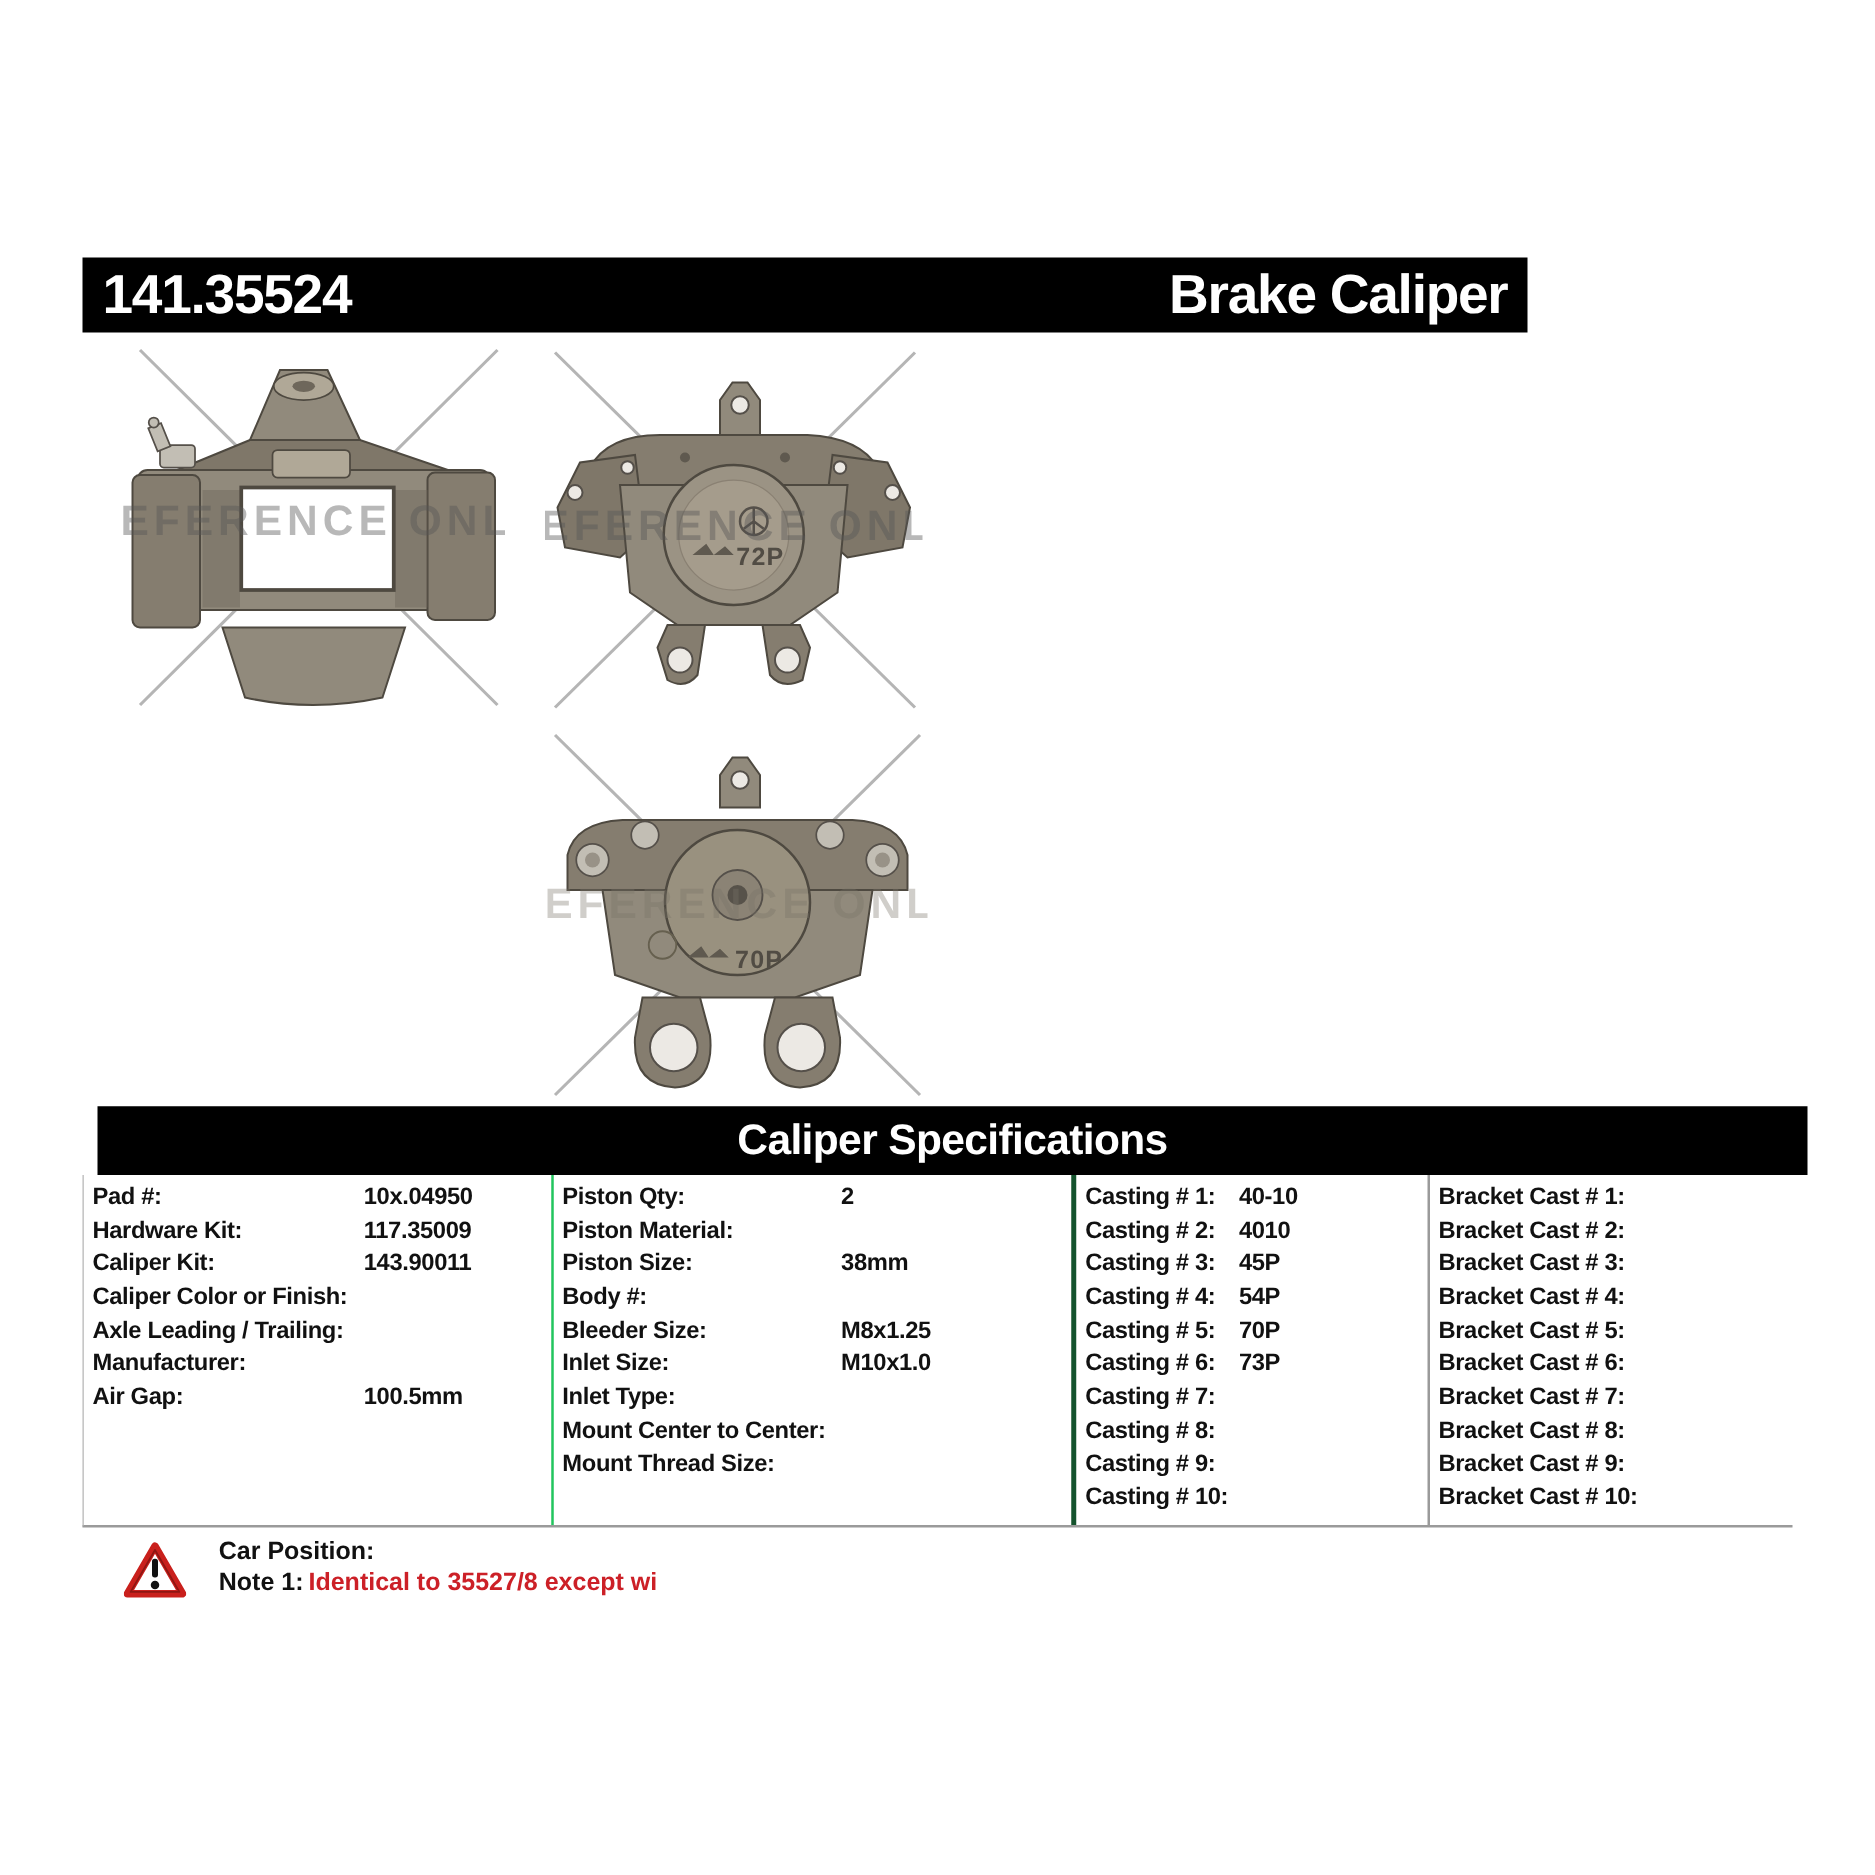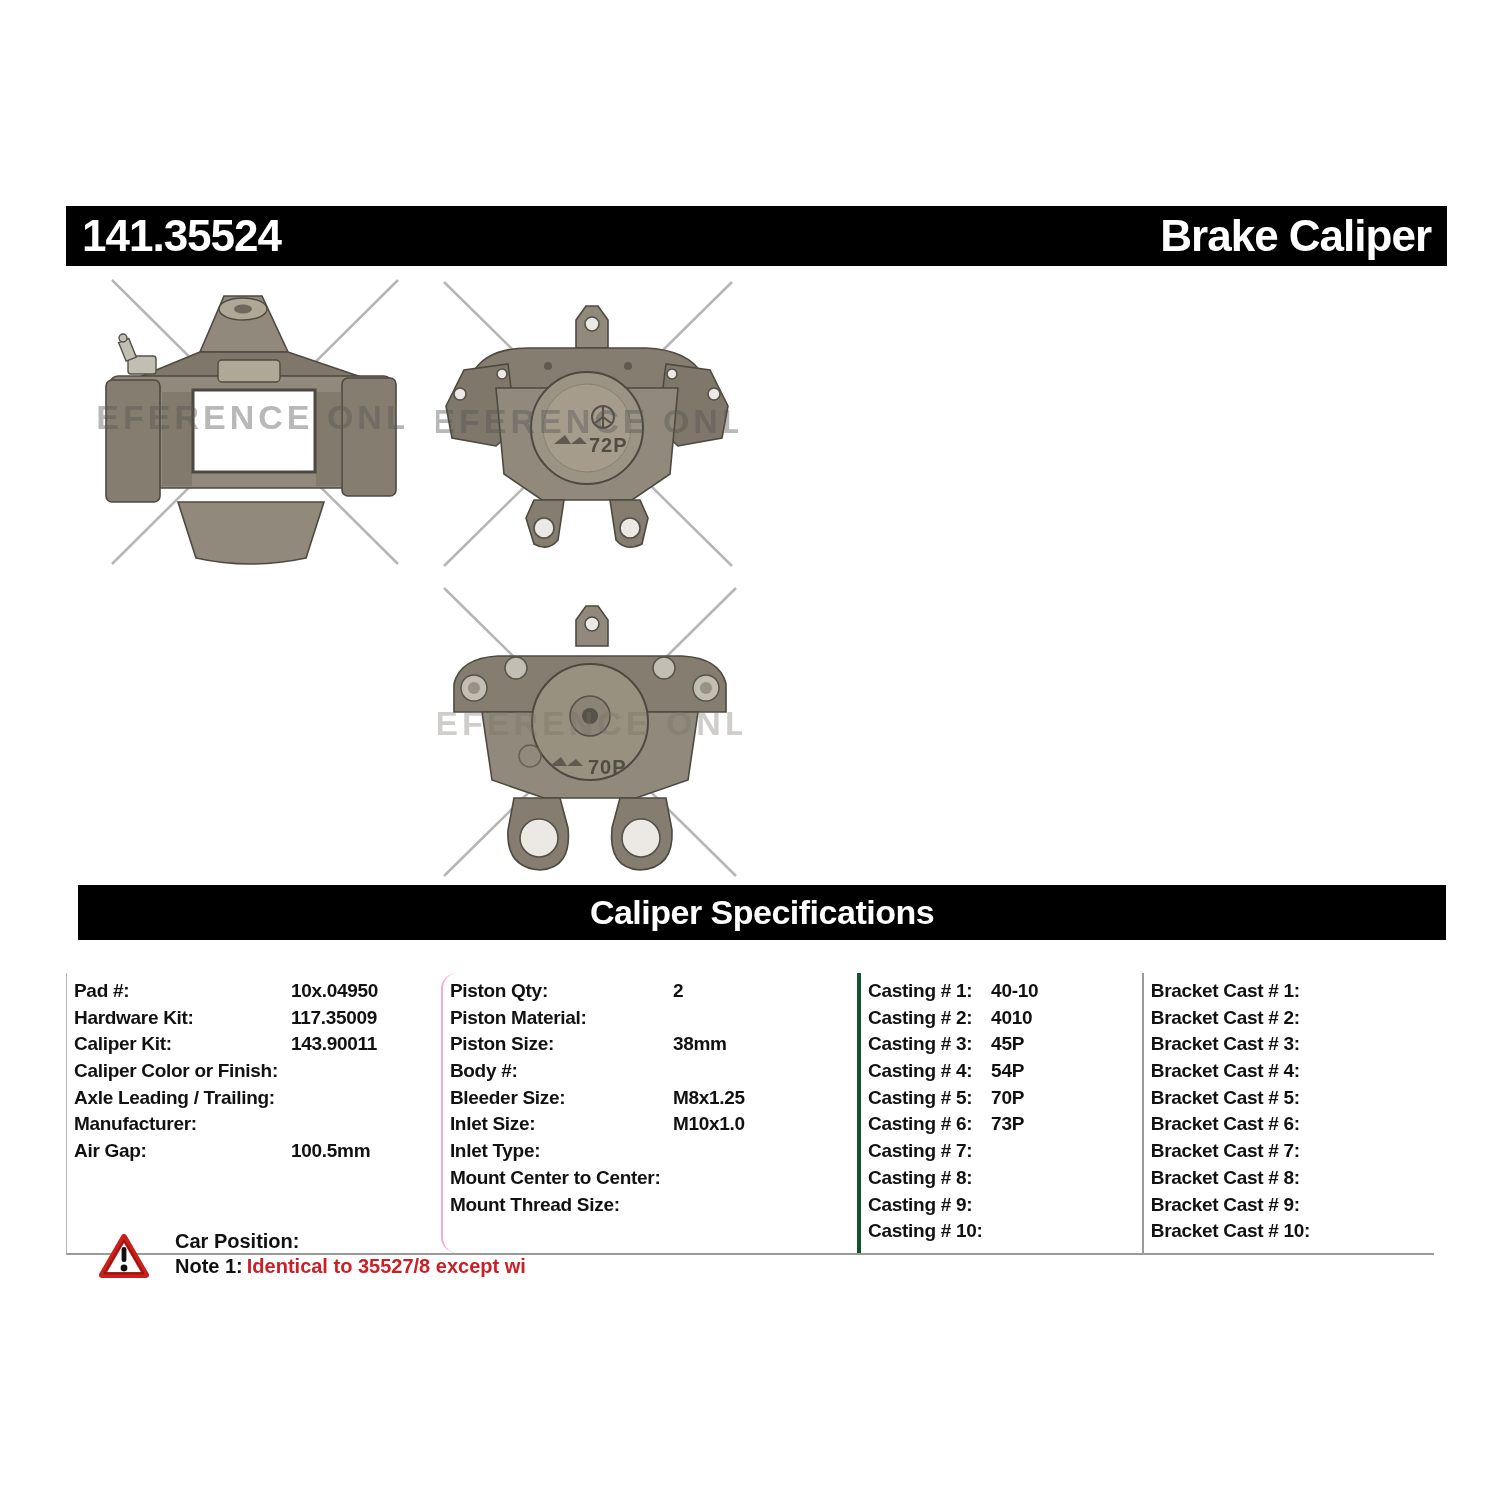--- a/index.html
+++ b/index.html
@@ -1,19 +1,19 @@
 <!DOCTYPE html>
 <html><head>
 <meta charset="utf-8">
 <style>
   html,body{margin:0;padding:0;background:#fff;}
   .page{position:relative;width:1500px;height:1500px;background:#ffffff;overflow:hidden;
         font-family:"Liberation Sans",sans-serif;color:#111;}
   
-  .header-bar{position:absolute;left:66px;top:206px;width:1381px;height:60px;background:#000;
+  .header-bar{position:absolute;left:66px;top:206px;width:1156px;height:60px;background:#000;
         display:flex;justify-content:space-between;align-items:center;box-sizing:border-box;
         padding:0 16px;color:#fff;font-weight:bold;font-size:44px;letter-spacing:-1px;white-space:nowrap;}
   
   .tile{position:absolute;overflow:hidden;}
   #tile-side{left:98px;top:276px;width:306px;height:292px;}
   #tile-front{left:436px;top:278px;width:302px;height:292px;}
   #tile-rear{left:438px;top:584px;width:304px;height:298px;}
   .tile svg{position:absolute;left:0;top:0;}
   .wm{position:absolute;left:50%;transform:translateX(-50%);white-space:nowrap;
       font-weight:bold;font-size:34px;letter-spacing:4px;color:rgba(85,85,85,0.42);z-index:3;}
@@ -29,24 +29,24 @@
   .hole{fill:#ece9e4;stroke:#55504a;stroke-width:1.6;}
   .shade{fill:#6e675b;opacity:.45;stroke:none;}
   .cast-text{font-family:"Liberation Sans",sans-serif;font-weight:bold;font-size:20px;
       fill:#514c44;letter-spacing:1px;}
   
   .spec-bar{position:absolute;left:66px;top:885px;width:1368px;height:55px;background:#000;
       color:#fff;display:flex;align-items:center;justify-content:center;
       font-weight:bold;font-size:34px;letter-spacing:-0.5px;margin-left:12px;}
   .spec-table{position:absolute;left:66px;top:940px;width:1368px;height:282px;display:flex;
       border-bottom:2px solid #9a9a9a;border-left:1px solid #b5b5b5;box-sizing:border-box;
-      font-weight:bold;font-size:19px;letter-spacing:-0.3px;margin-top:33px;}
+      font-weight:bold;font-size:19px;letter-spacing:-0.3px;}
   .spec-col{box-sizing:border-box;padding-top:5px;}
   .col1{width:389px;--vx:224px;}
-  .col2{width:433px;border-left:2px solid #f9a8d4;border-radius:16px;--vx:230px;}
+  .col2{width:433px;border-left:2px solid #22c55e;--vx:230px;}
   .col3{width:296px;border-left:4px solid #14532d;--vx:130px;}
   .col4{width:304px;border-left:2px solid #9a9a9a;--vx:150px;}
   .spec-row{position:relative;height:26.7px;line-height:26.7px;white-space:nowrap;}
   .spec-label{padding-left:7px;}
   .spec-value{position:absolute;left:var(--vx);top:0;}
   
   .note-area{position:absolute;left:99px;top:1229px;}
   .warning-icon{position:absolute;left:0;top:4px;}
   .note-text{position:absolute;left:76px;top:0;width:900px;font-weight:bold;font-size:20px;
       line-height:25px;white-space:nowrap;}

